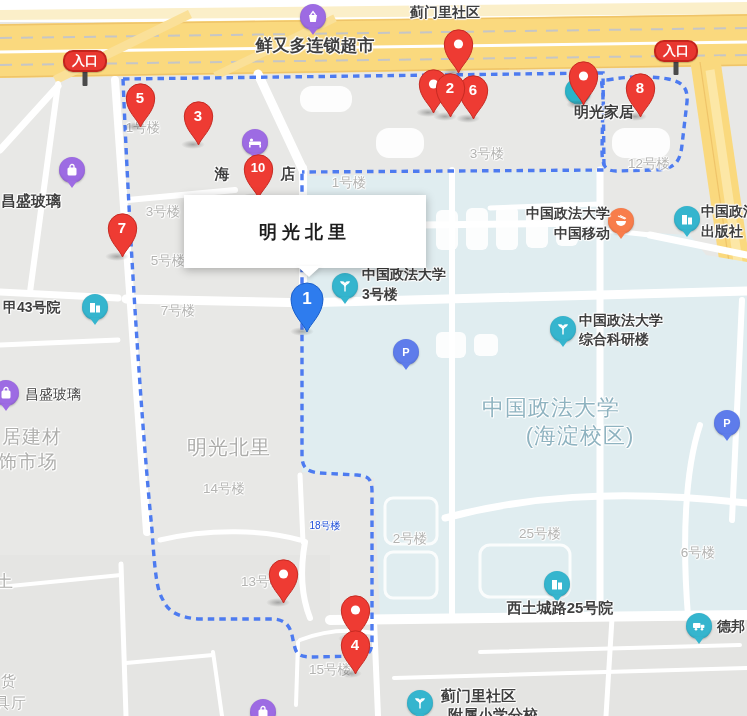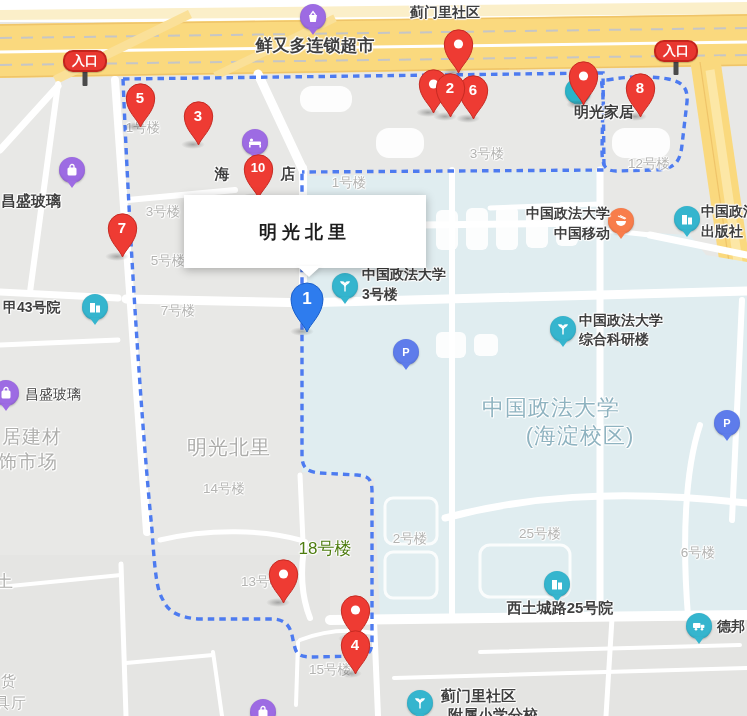--- a/index.html
+++ b/index.html
@@ -130,21 +130,21 @@
 
   <div id="overlay">
       <div class="lbl" style="left: 143px; top: 128px; transform: translate(-50%, -50%); font-size: 13.5px; color: rgb(179, 179, 177);">1号楼</div>
       <div class="lbl" style="left: 163px; top: 212px; transform: translate(-50%, -50%); font-size: 13.5px; color: rgb(179, 179, 177);">3号楼</div>
       <div class="lbl" style="left: 168px; top: 261px; transform: translate(-50%, -50%); font-size: 13.5px; color: rgb(179, 179, 177);">5号楼</div>
       <div class="lbl" style="left: 178px; top: 311px; transform: translate(-50%, -50%); font-size: 13.5px; color: rgb(179, 179, 177);">7号楼</div>
       <div class="lbl" style="left: 349px; top: 183px; transform: translate(-50%, -50%); font-size: 13.5px; color: rgb(179, 179, 177);">1号楼</div>
       <div class="lbl" style="left: 487px; top: 154px; transform: translate(-50%, -50%); font-size: 13.5px; color: rgb(179, 179, 177);">3号楼</div>
       <div class="lbl" style="left: 649px; top: 164px; transform: translate(-50%, -50%); font-size: 13.5px; color: rgb(179, 179, 177);">12号楼</div>
       <div class="lbl" style="left: 224px; top: 489px; transform: translate(-50%, -50%); font-size: 13.5px; color: rgb(179, 179, 177);">14号楼</div>
-      <div class="lbl" style="left: 325px; top: 548px; transform: translate(-50%, -50%); font-size: 17px; color: #4d7c0f;">18号楼</div>
+      <div class="lbl" style="left: 325px; top: 526px; transform: translate(-50%, -50%); font-size: 10px; color: #1d4ed8;">18号楼</div>
       <div class="lbl" style="left: 262px; top: 582px; transform: translate(-50%, -50%); font-size: 13.5px; color: rgb(179, 179, 177);">13号楼</div>
       <div class="lbl" style="left: 330px; top: 670px; transform: translate(-50%, -50%); font-size: 13.5px; color: rgb(179, 179, 177);">15号楼</div>
       <div class="lbl" style="left: 410px; top: 539px; transform: translate(-50%, -50%); font-size: 13.5px; color: rgb(179, 179, 177);">2号楼</div>
       <div class="lbl" style="left: 540px; top: 534px; transform: translate(-50%, -50%); font-size: 13.5px; color: rgb(179, 179, 177);">25号楼</div>
       <div class="lbl" style="left: 698px; top: 553px; transform: translate(-50%, -50%); font-size: 13.5px; color: rgb(179, 179, 177);">6号楼</div>
       <div class="lbl" style="left: 229px; top: 447px; transform: translate(-50%, -50%); font-size: 20px; color: rgb(171, 171, 169); letter-spacing: 1px;">明光北里</div>
       <div class="lbl" style="left: 551px; top: 408px; transform: translate(-50%, -50%); font-size: 22px; color: rgb(143, 179, 192); letter-spacing: 1px;">中国政法大学</div>
       <div class="lbl" style="left: 580px; top: 436px; transform: translate(-50%, -50%); font-size: 22px; color: rgb(143, 179, 192); letter-spacing: 1px;">(海淀校区)</div>
       <div class="lbl" style="left: 32px; top: 437px; transform: translate(-50%, -50%); font-size: 19px; color: rgb(175, 175, 173); letter-spacing: 1px;">居建材</div>
       <div class="lbl" style="left: 28px; top: 462px; transform: translate(-50%, -50%); font-size: 19px; color: rgb(175, 175, 173); letter-spacing: 1px;">饰市场</div>

